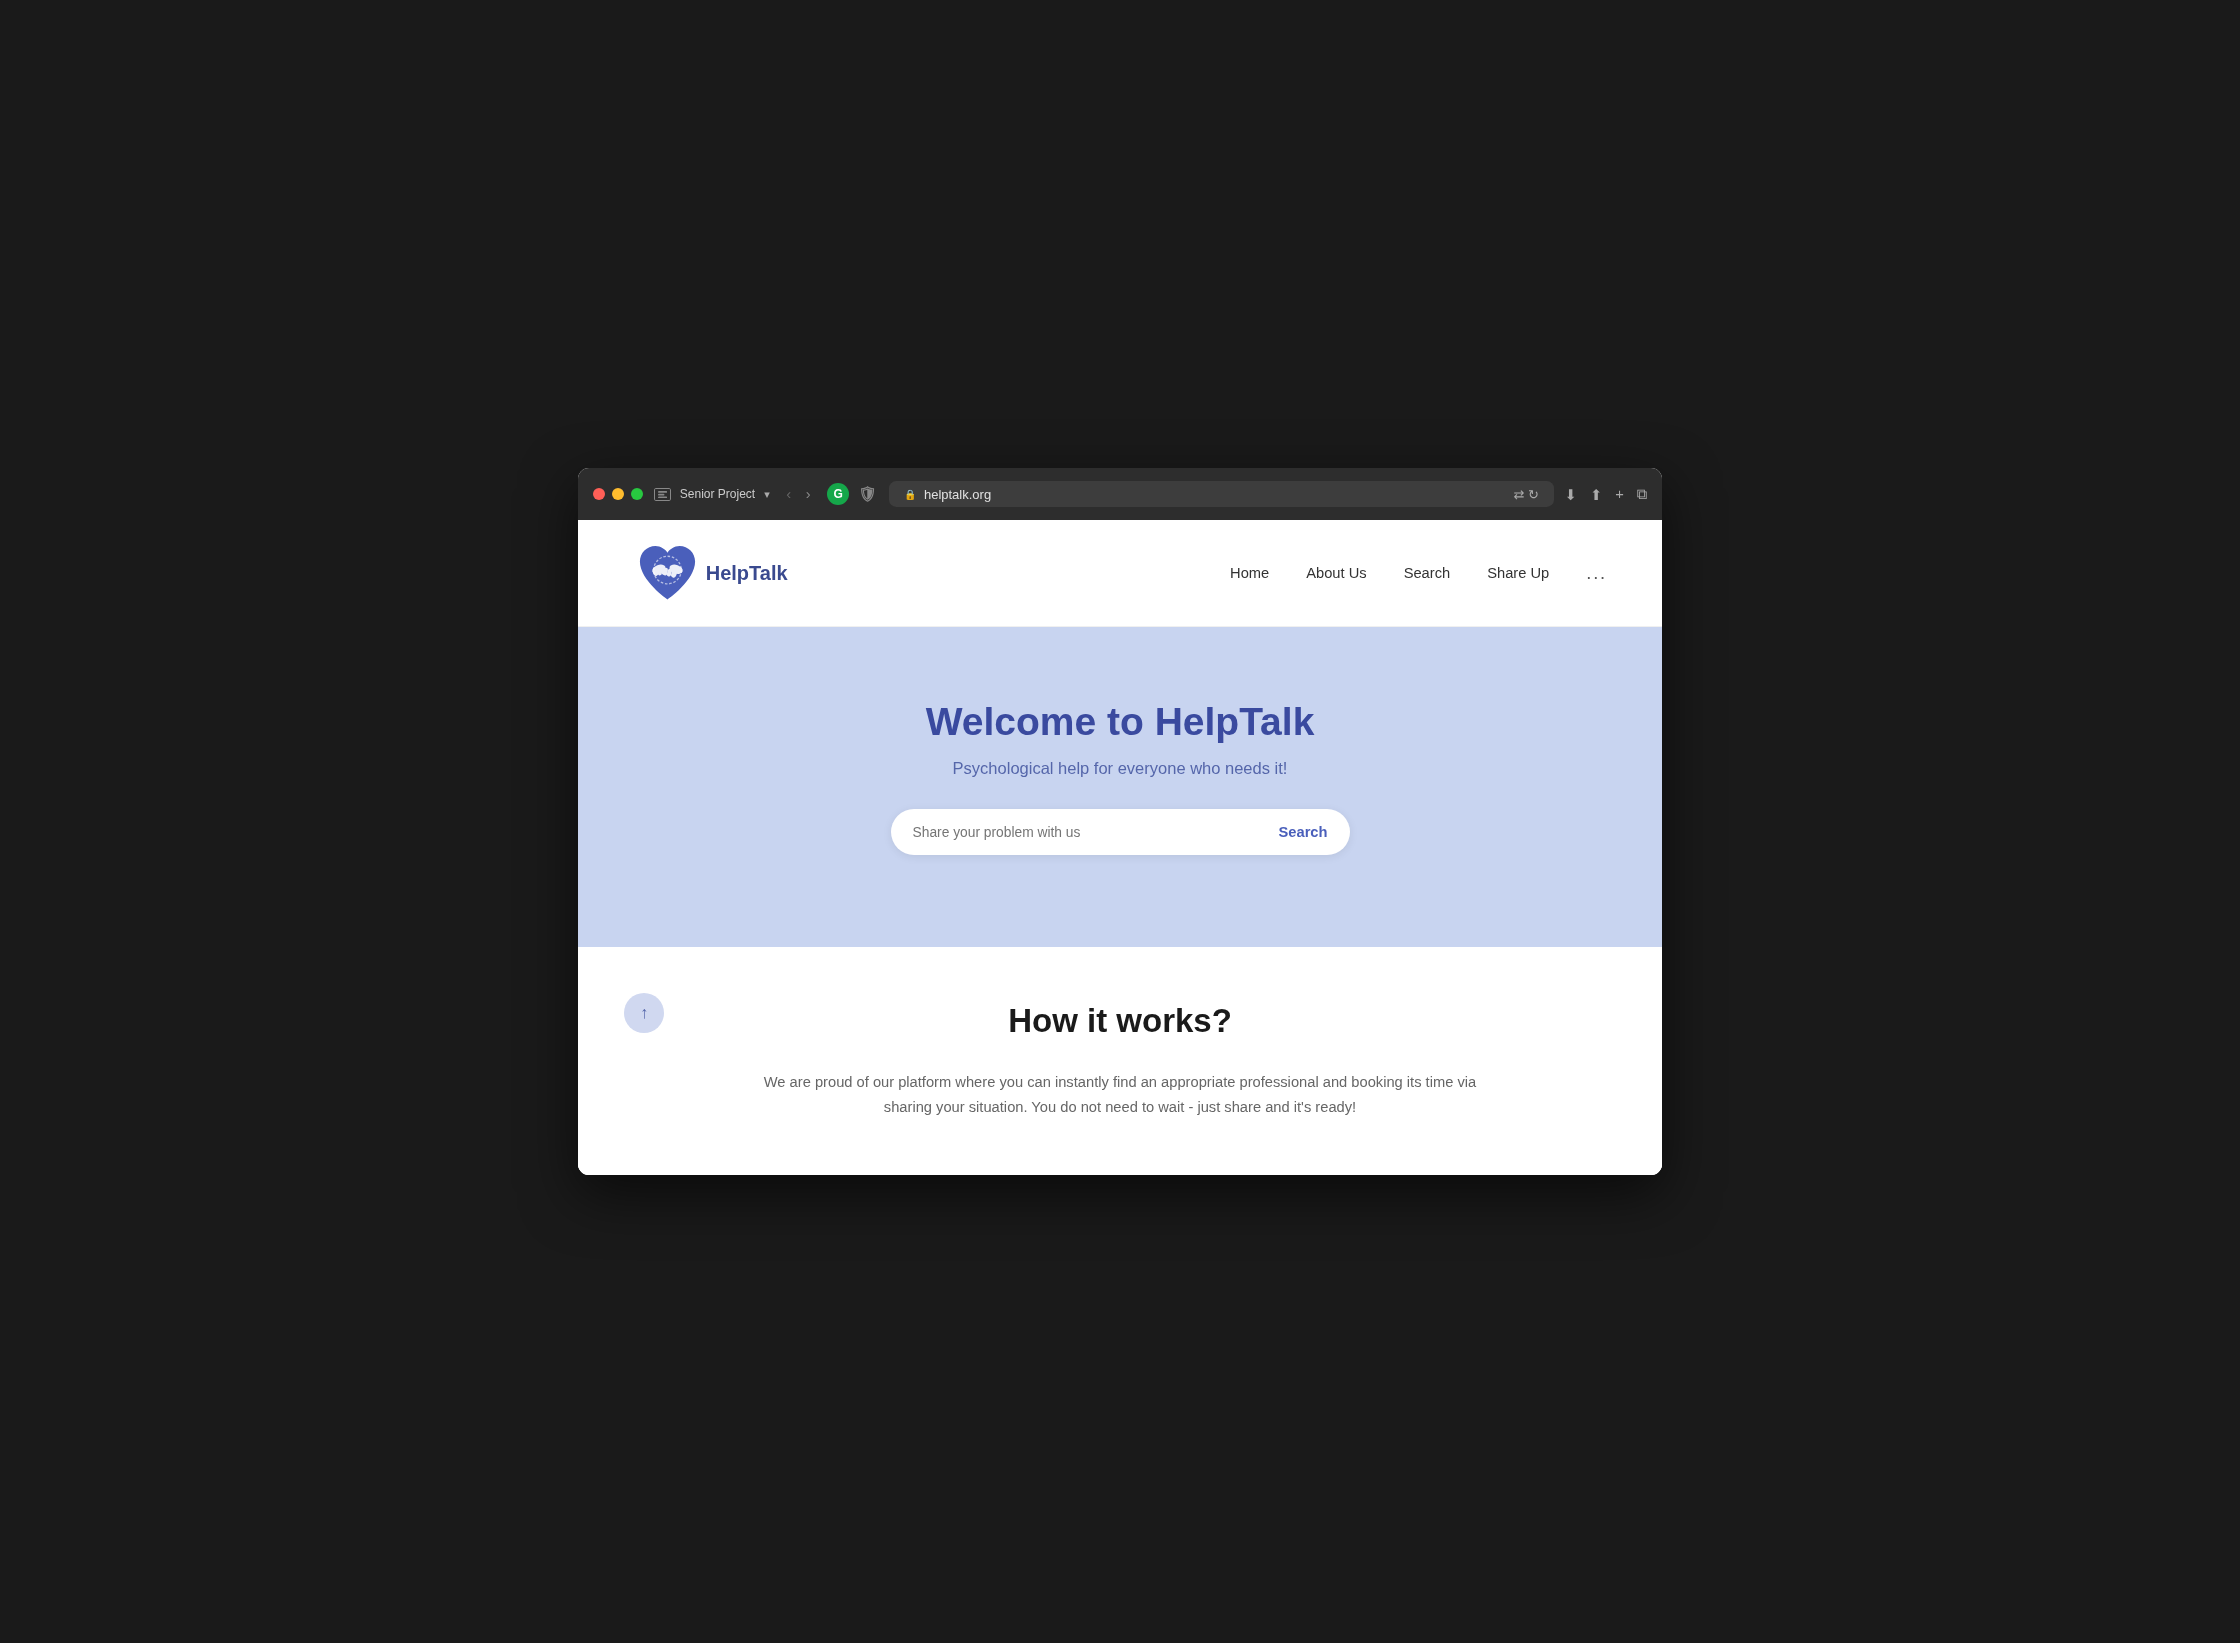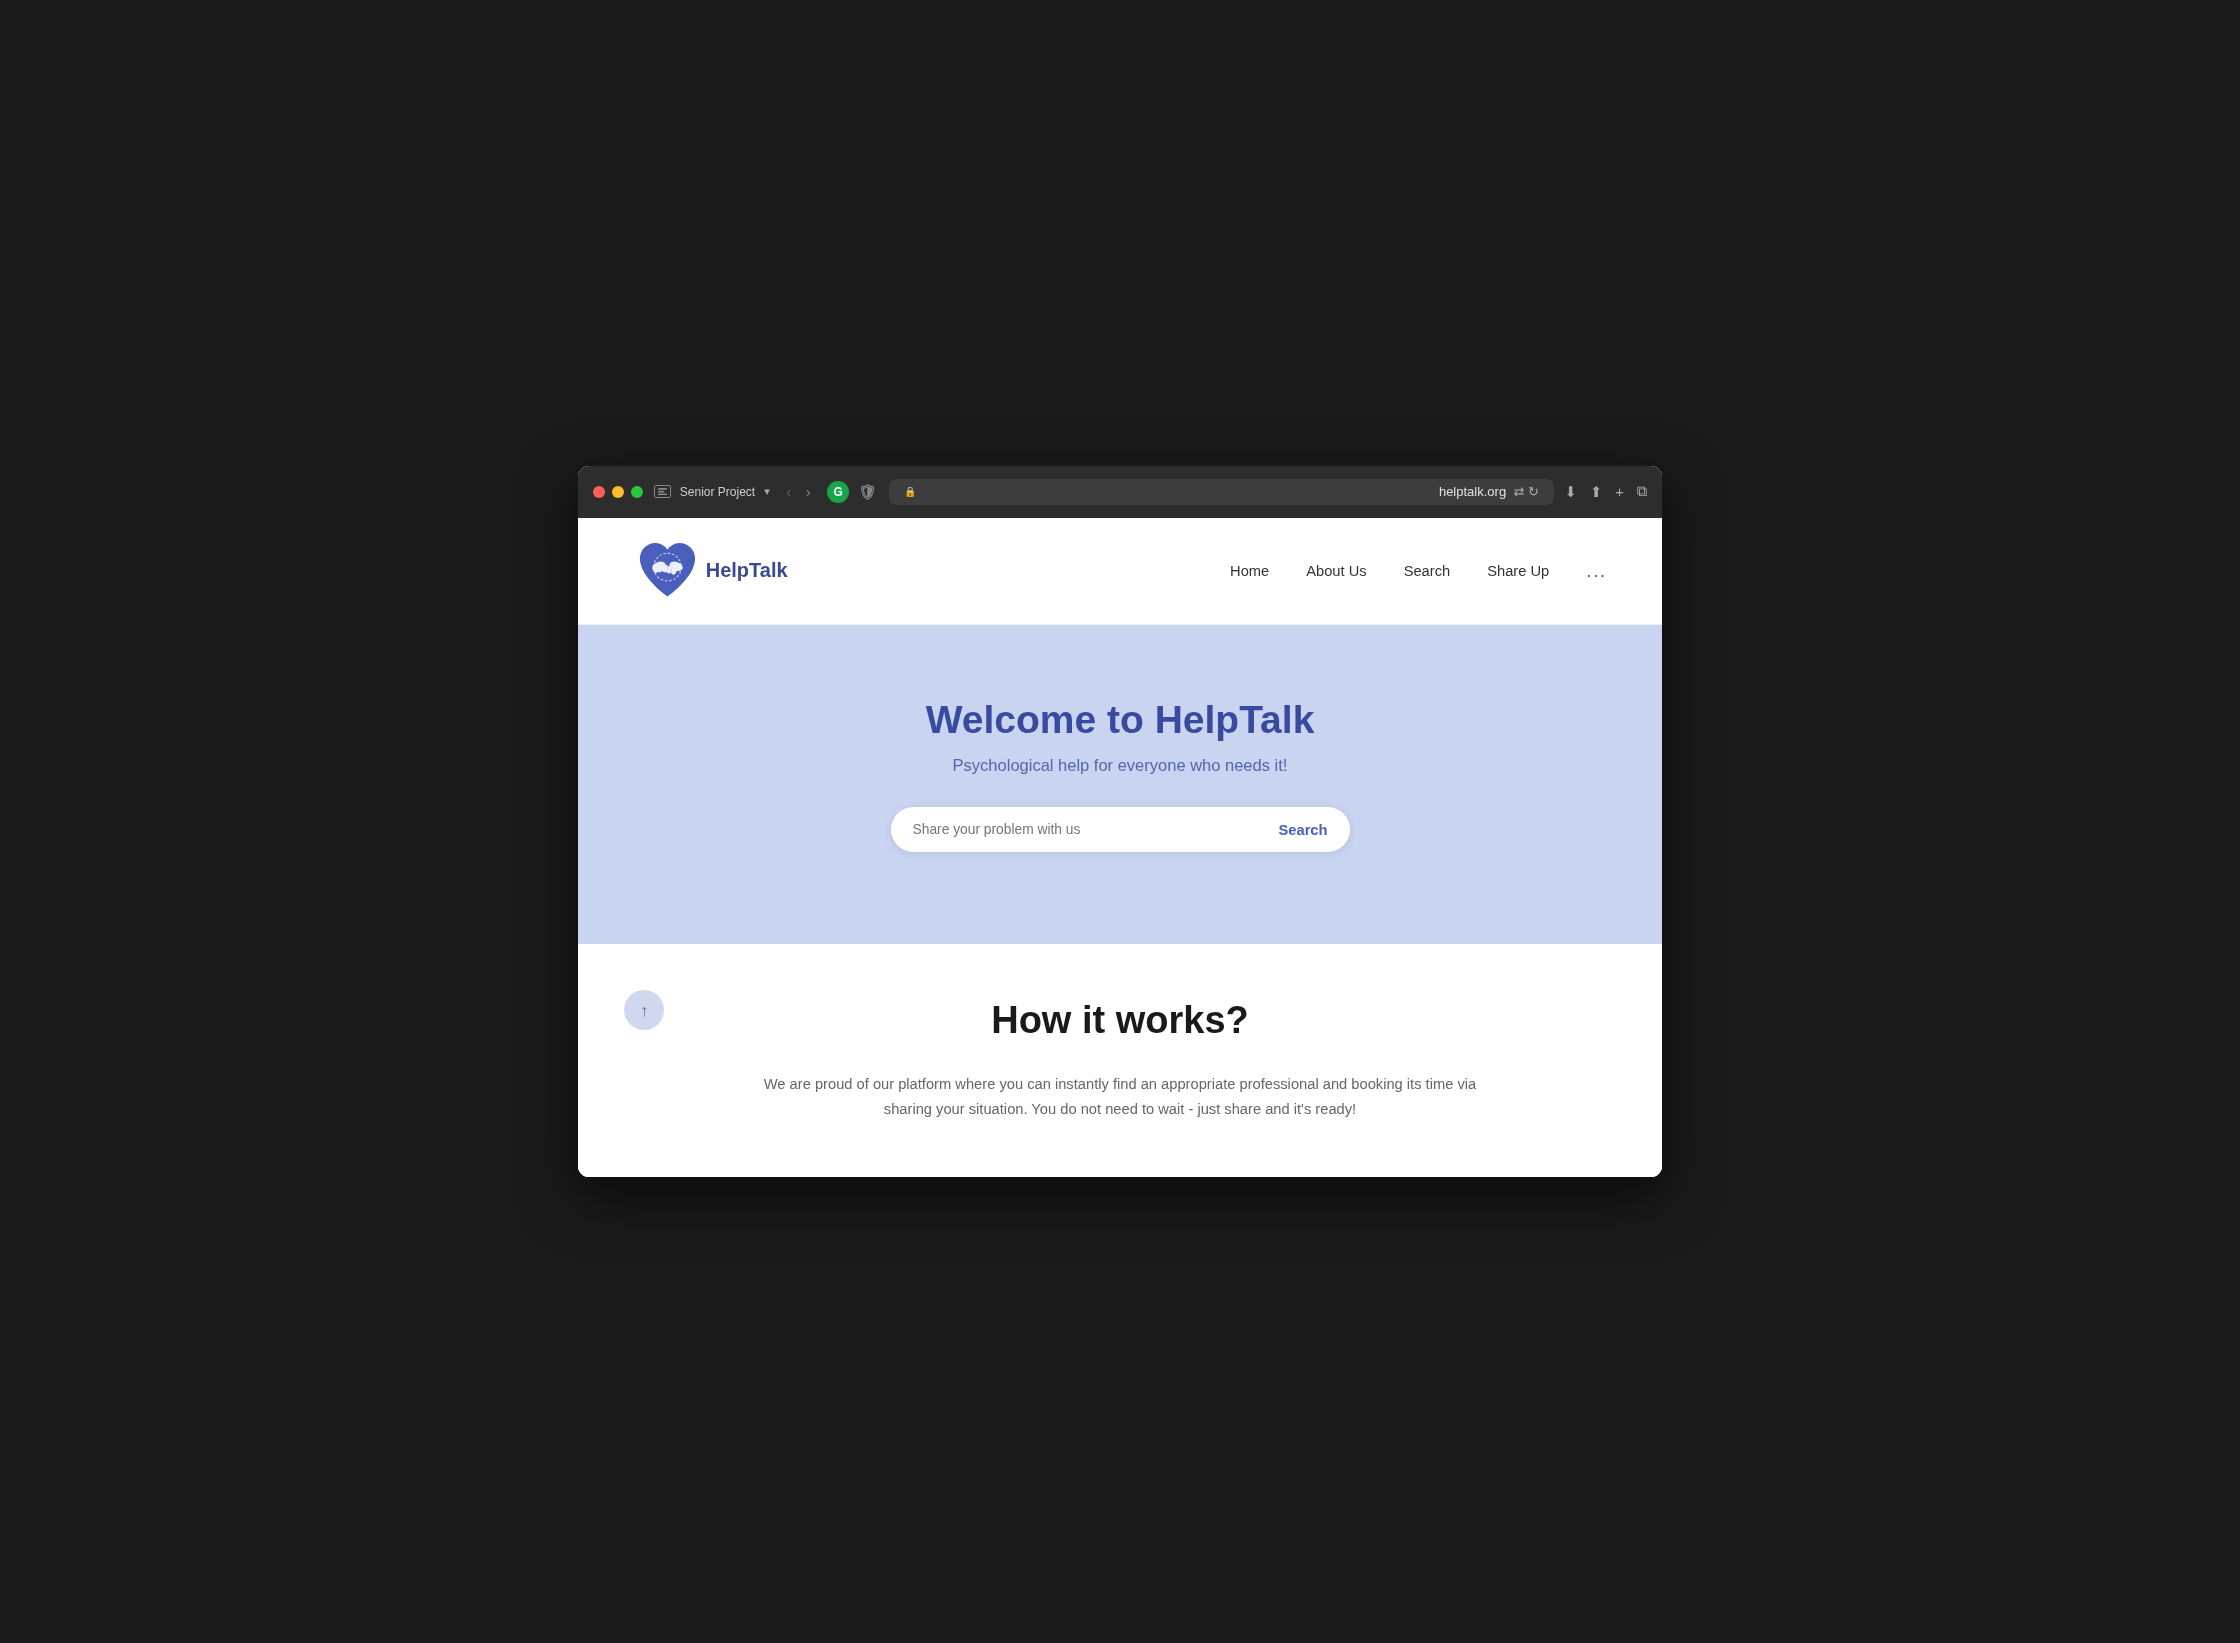--- a/index.html
+++ b/index.html
@@ -115,21 +115,21 @@
       font-size: 13px;
     }
 
     .lock-icon {
       color: #aaa;
       font-size: 10px;
     }
 
     .address-text {
       flex: 1;
-      text-align: right;
+      text-align: left;
     }
 
     .browser-actions {
       display: flex;
       gap: 13px;
       align-items: center;
       color: #aaa;
       font-size: 16.5px;
     }
 
@@ -258,21 +258,21 @@
       border: none;
       cursor: pointer;
       display: flex;
       align-items: center;
       justify-content: center;
       color: #5566aa;
       font-size: 16.5px;
     }
 
     .how-title {
-      font-size: 38px;
+      font-size: 33px;
       font-weight: 800;
       color: #1a1a1a;
       text-align: center;
       margin-bottom: 30px;
     }
 
     .how-description {
       font-size: 14.7px;
       color: #666;
       text-align: center;

